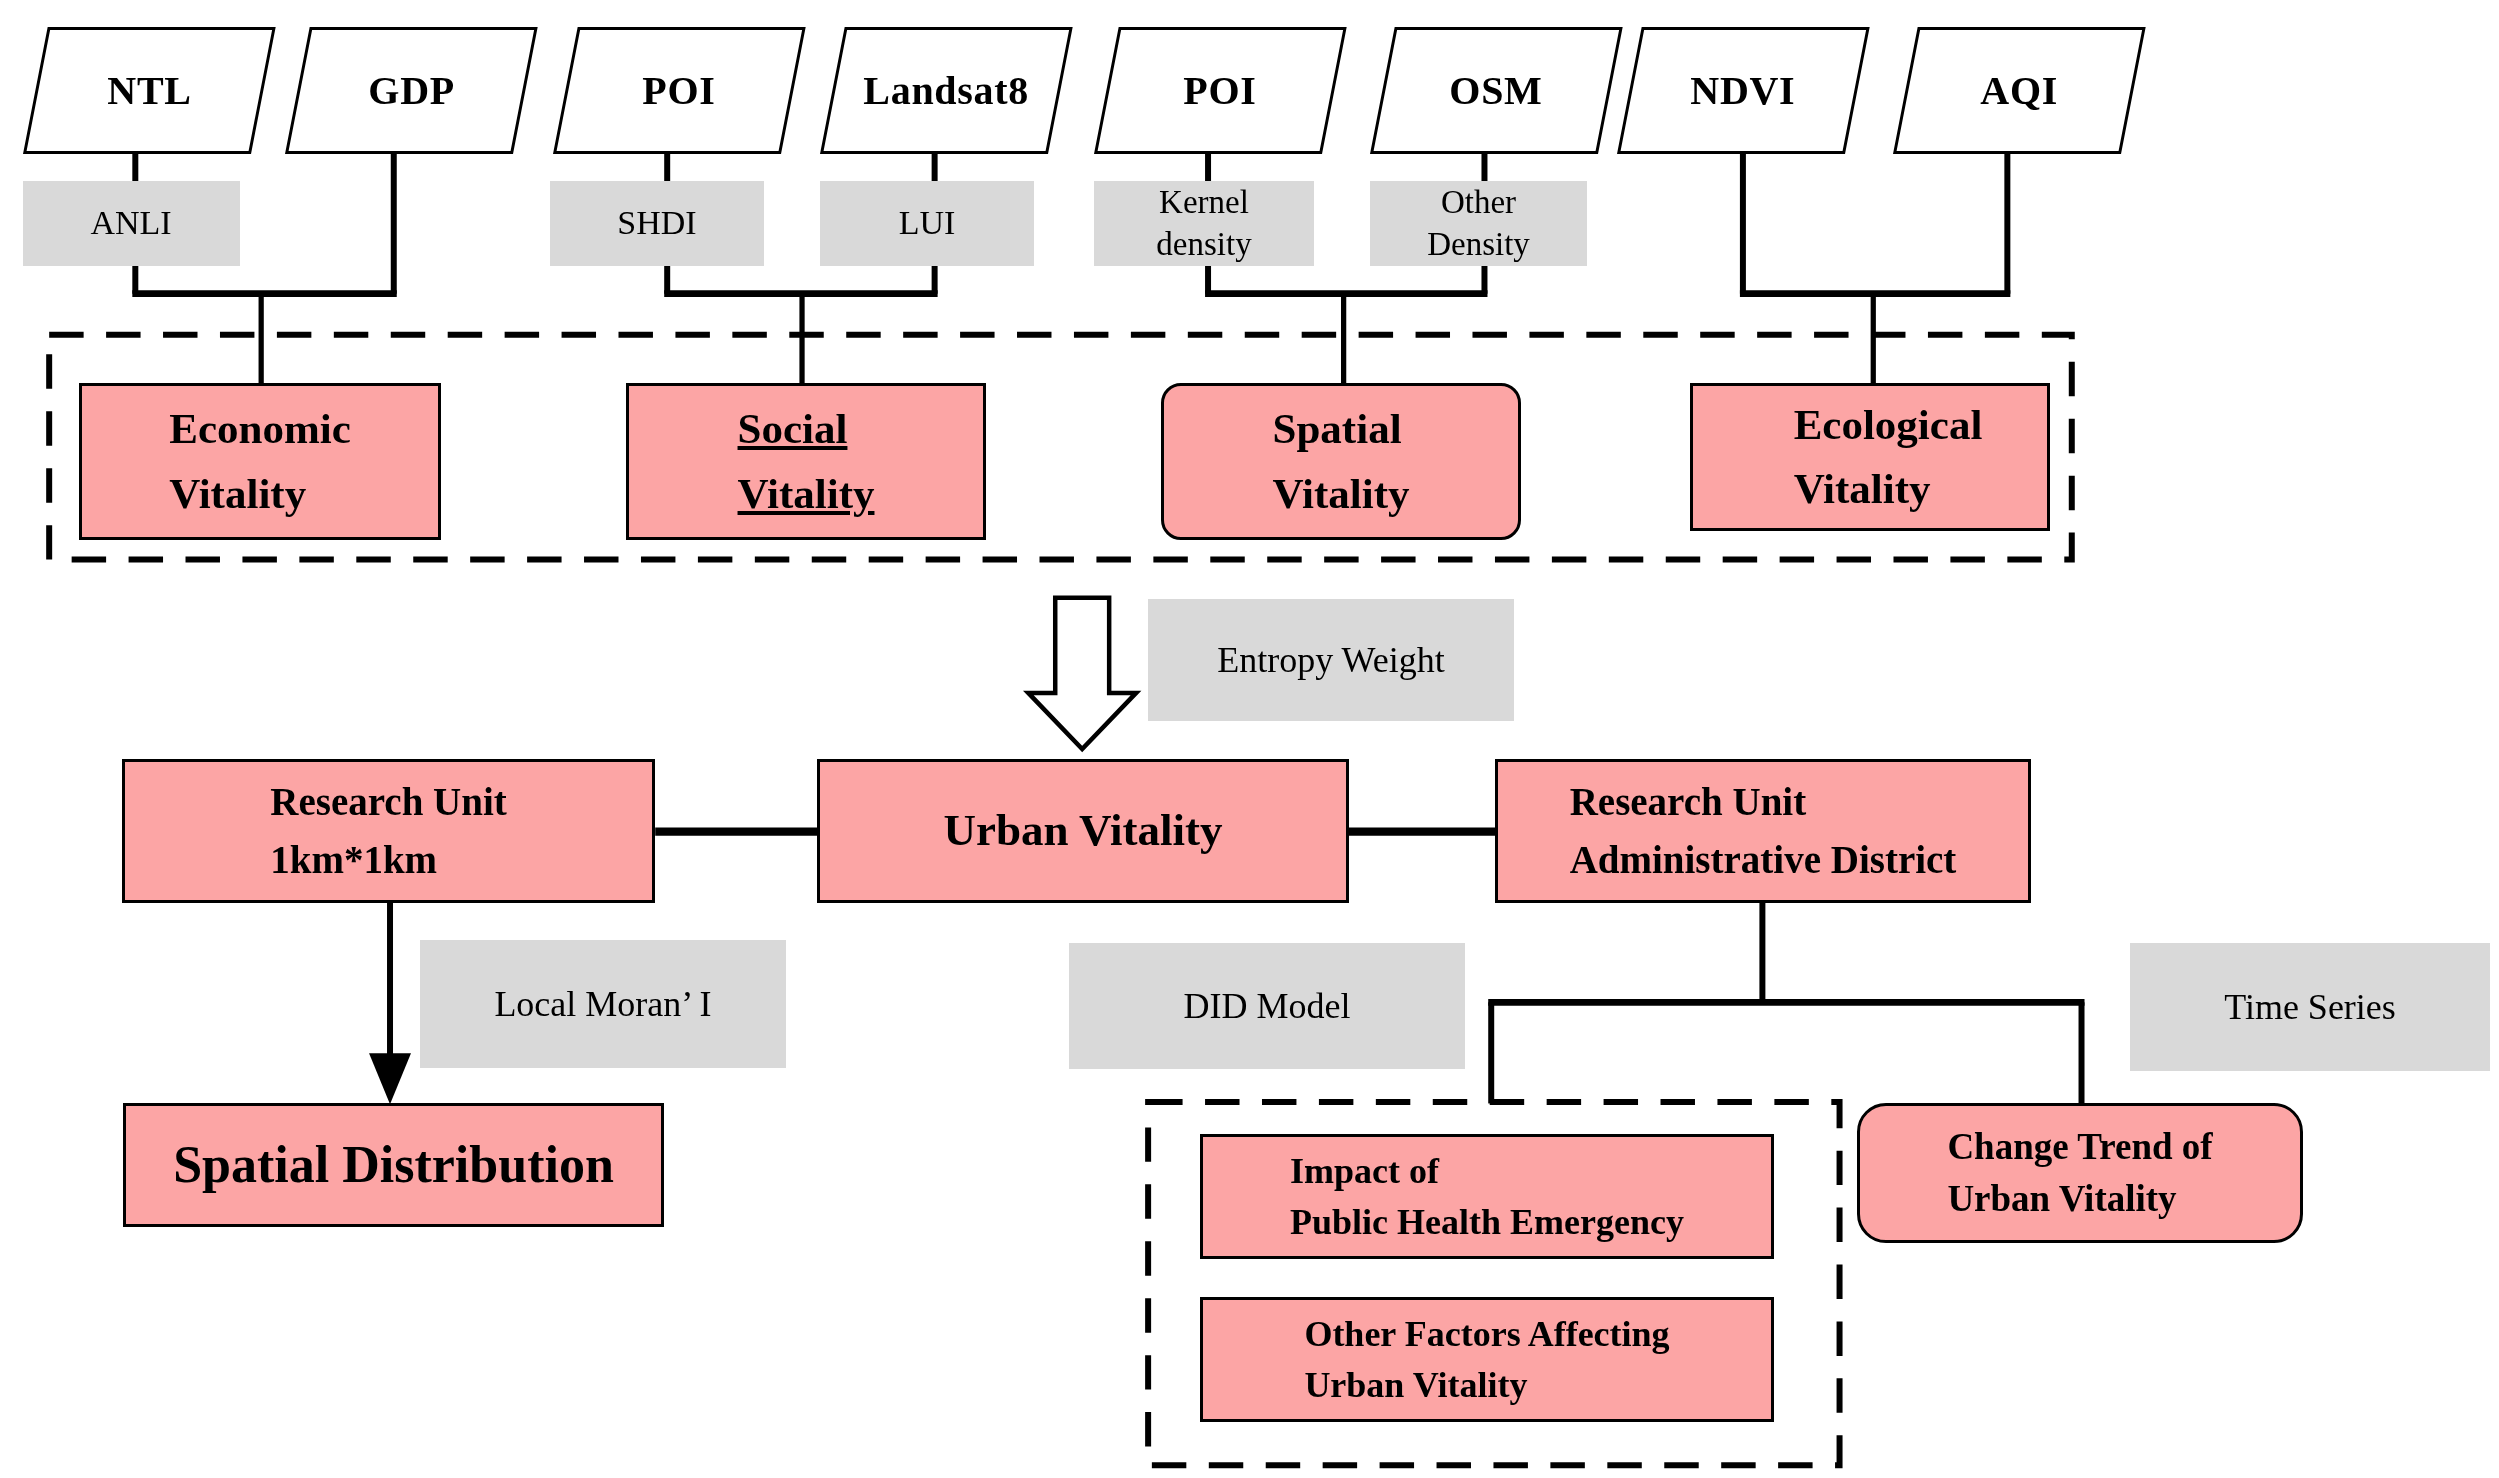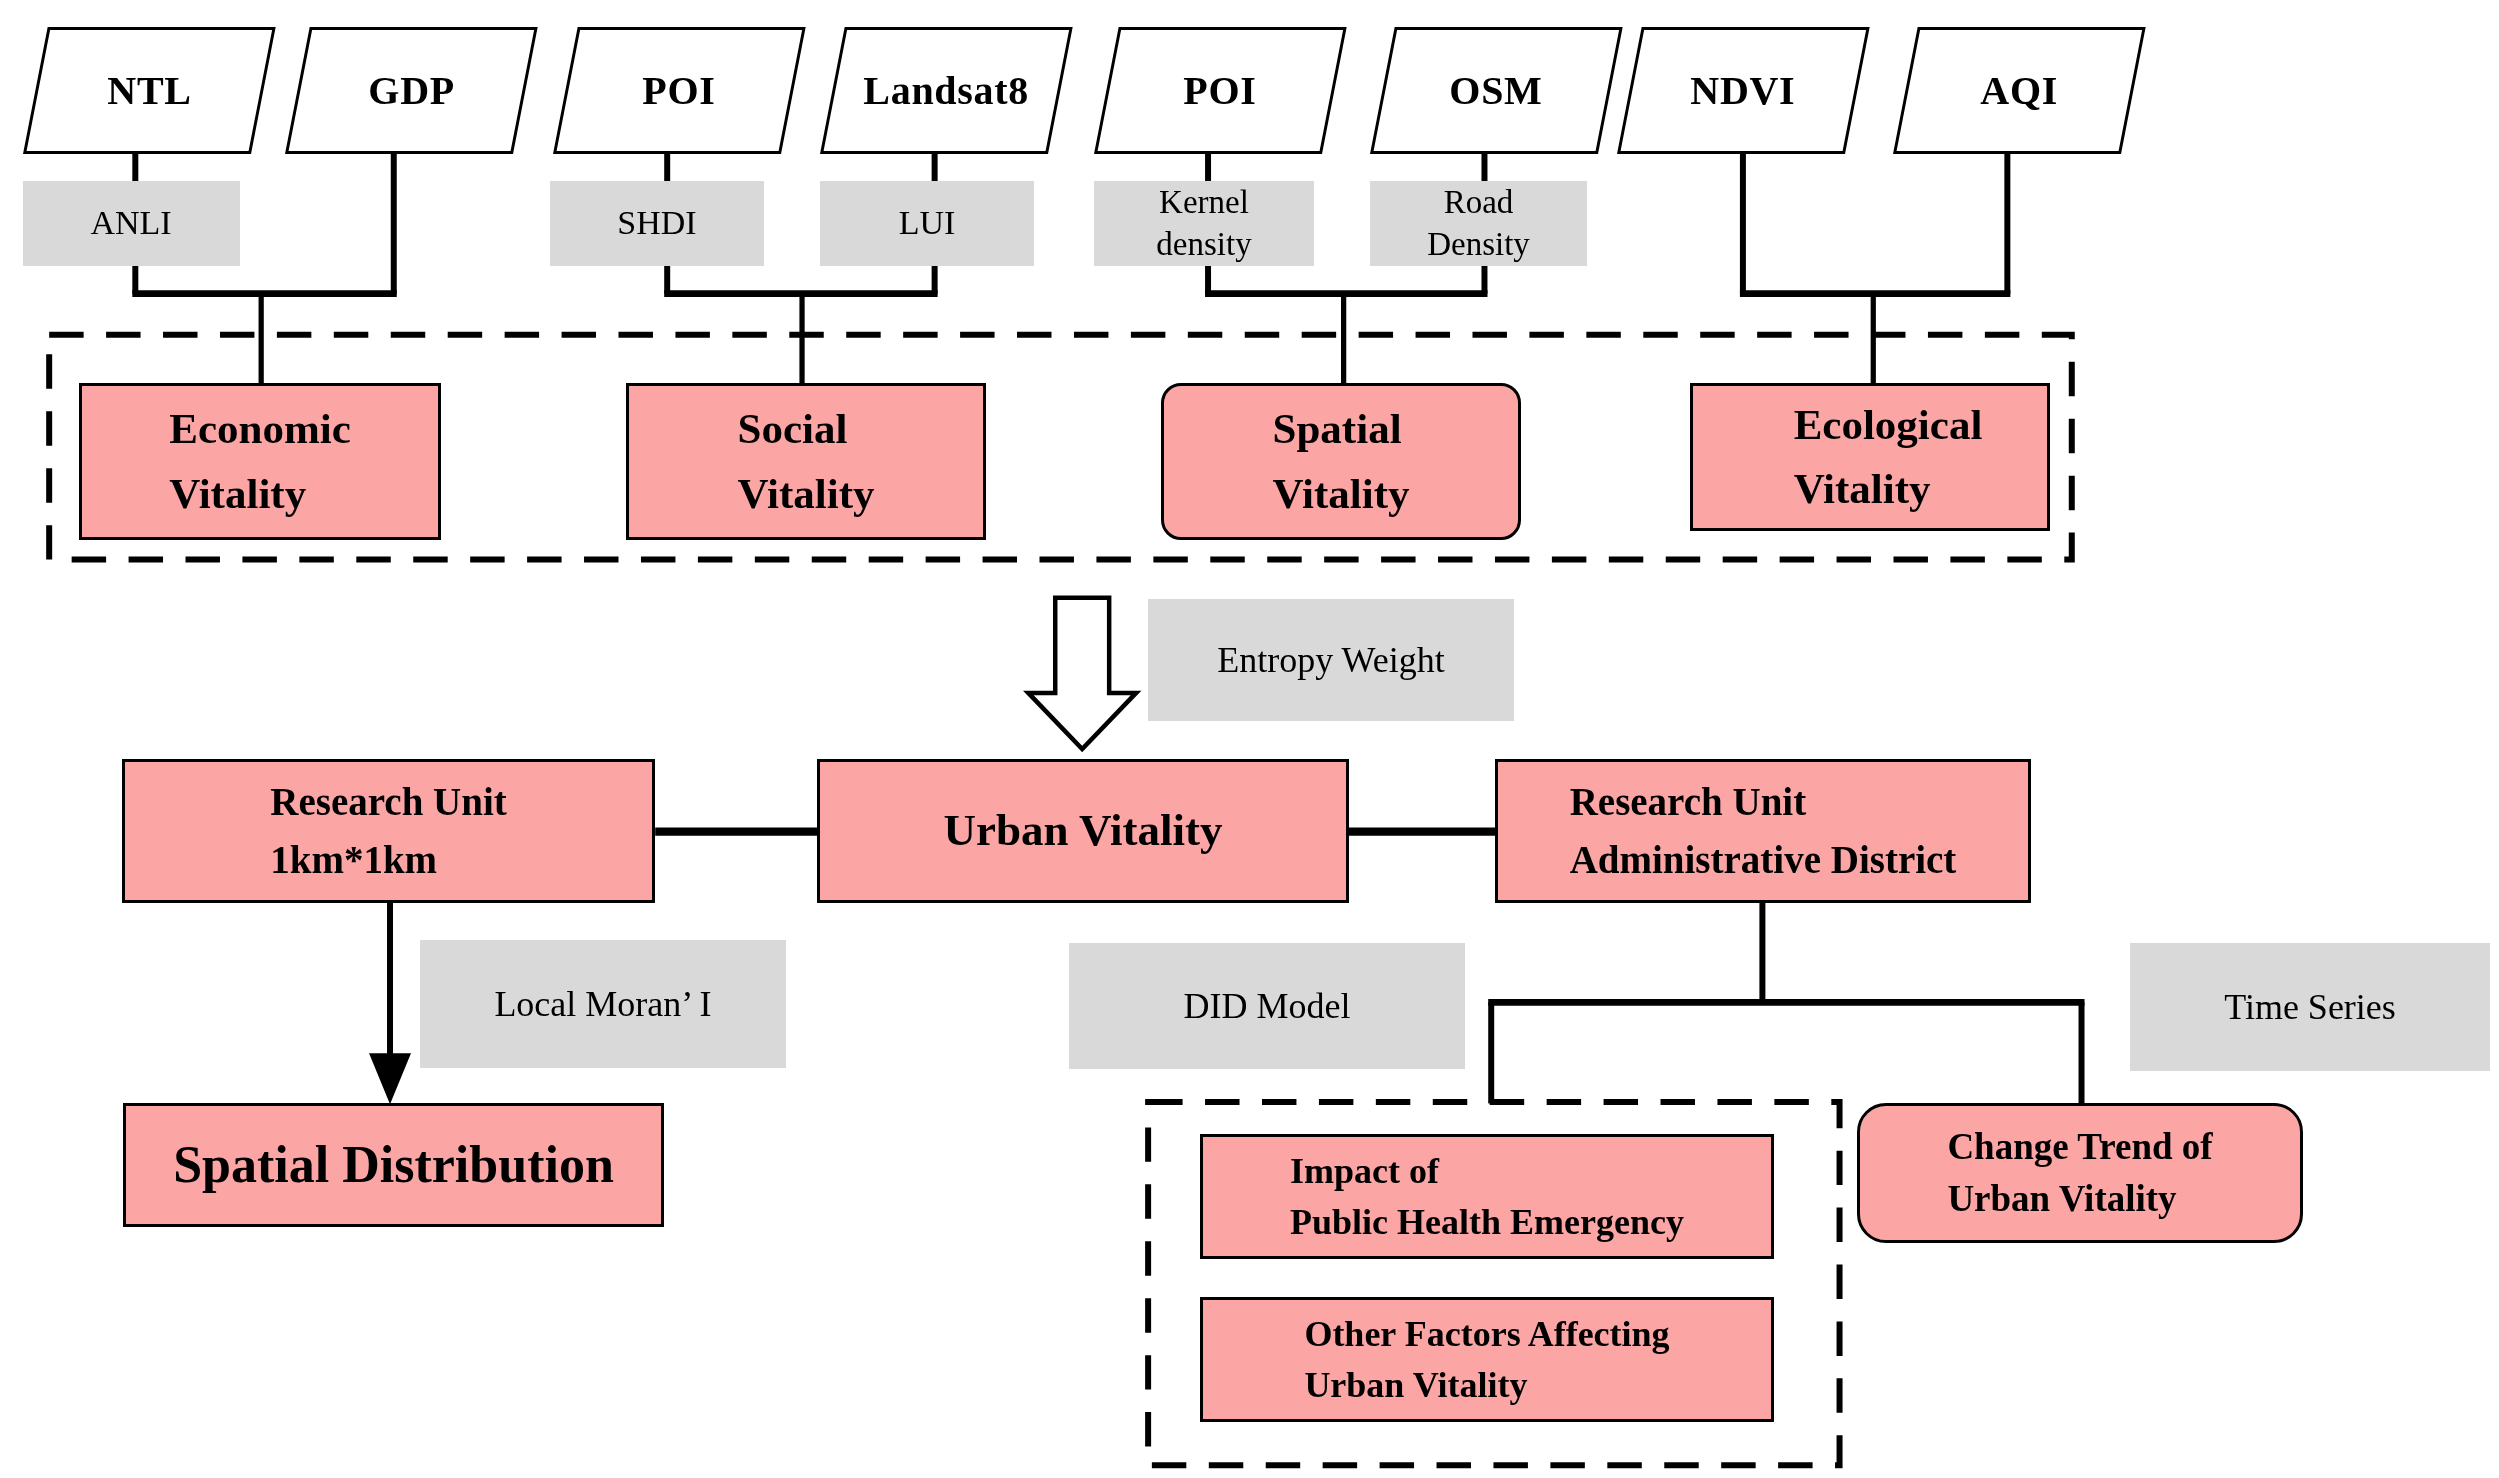--- a/index.html
+++ b/index.html
@@ -94,26 +94,26 @@
   </div>
   <div class="abs node pgram" style="left:1893px;top:27px;width:228px;height:127px;">
     <span class="inner">AQI</span>
   </div>
 
   <div class="abs node gray" style="left:22.5px;top:181px;width:217px;height:85px;">ANLI</div>
   <div class="abs node gray" style="left:550px;top:181px;width:214px;height:85px;">SHDI</div>
   <div class="abs node gray" style="left:820px;top:181px;width:214px;height:85px;">LUI</div>
   <div class="abs node gray" style="left:1094px;top:181px;width:220px;height:85px;font-size:33px;">Kernel
 density</div>
-  <div class="abs node gray" style="left:1370px;top:181px;width:217px;height:85px;font-size:33px;">Road
+  <div class="abs node gray" style="left:1370px;top:181px;width:217px;height:85px;font-size:33px;">Other
 Density</div>
 
   <div class="abs node wbox" style="left:79px;top:383px;width:362px;height:157px;font-size:43px;">Economic
 Vitality</div>
-  <div class="abs node wbox" style="left:626px;top:383px;width:360px;height:157px;font-size:43px;">Social
+  <div class="abs node wbox" style="left:626px;top:383px;width:360px;height:157px;font-size:43px;text-decoration:underline;">Social
 Vitality</div>
   <div class="abs node wbox" style="left:1161px;top:383px;width:360px;height:157px;font-size:43px;border-radius:20px;">Spatial
 Vitality</div>
   <div class="abs node wbox" style="left:1690px;top:383px;width:360px;height:148px;font-size:43px;padding-left:36px;">Ecological
 Vitality</div>
 
   <div class="abs node gray" style="left:1148px;top:599px;width:366px;height:122px;font-size:36px;">Entropy Weight</div>
 
   <div class="abs node wbox" style="left:122px;top:759px;width:533px;height:144px;font-size:39px;border-width:3.7px;">Research Unit
 1km*1km</div>

